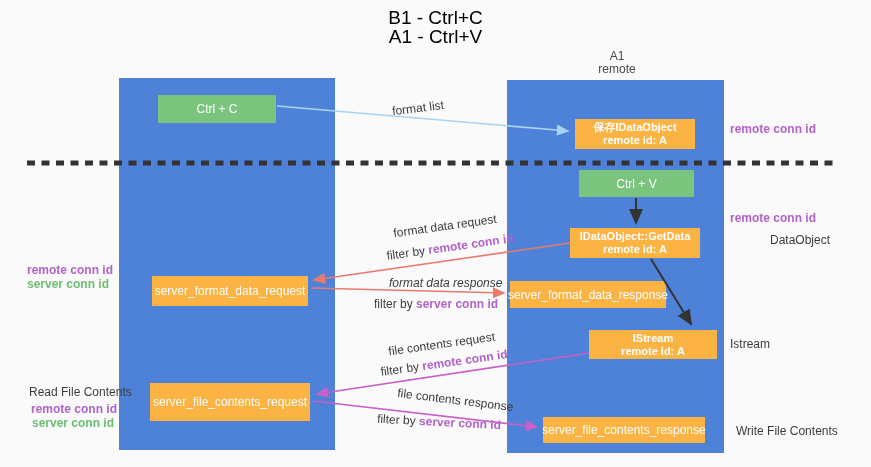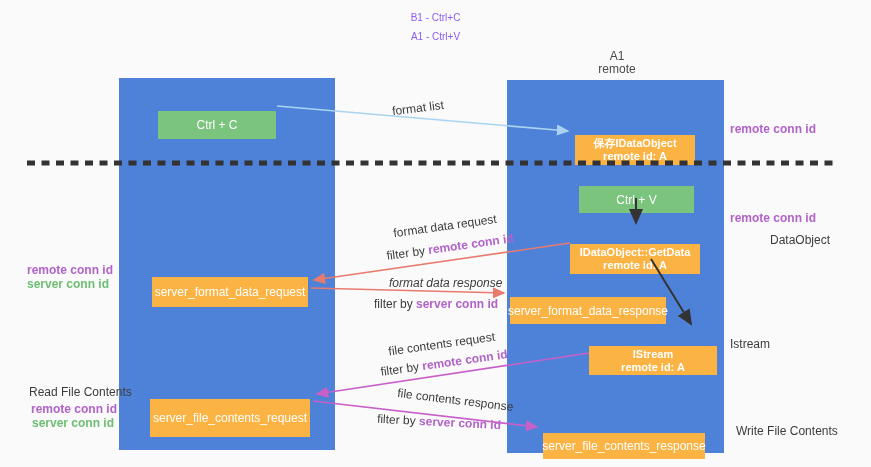--- a/index.html
+++ b/index.html
@@ -7,31 +7,31 @@
     position:relative;
     width:871px;height:467px;
     background:#fafafa;
     font-family:"Liberation Sans", sans-serif;
     overflow:hidden;
     color:#3c3c3c;
   }
   .abs{position:absolute;}
   .title{
     left:0;right:0;top:8px;text-align:center;
-    font-size:10px;line-height:19px;color:#8b5cf6;
+    font-size:19px;line-height:19px;color:#000000;
   }
   .col-header{
     text-align:center;font-size:12px;line-height:13px;color:#4a4a4a;
   }
   .column{
     background:#4e82d8;
   }
   .box{
     display:flex;flex-direction:column;align-items:center;justify-content:center;
-    color:#fff;text-align:center;margin-top:16px;
+    color:#fff;text-align:center;
   }
   .box.green{background:#7ac47e;font-size:12px;}
   .box.orange{background:#fbb344;font-size:12px;}
   .box .l2{font-size:11px;line-height:13px;font-weight:bold;}
   .side-label{font-size:12px;line-height:14px;white-space:nowrap;}
   .purple{color:#b163c8;font-weight:bold;}
   .greenlbl{color:#6cbf72;font-weight:bold;}
   .dark{color:#3c3c3c;}
   .flow-label{
     font-size:12px;white-space:nowrap;color:#3c3c3c;
@@ -67,21 +67,21 @@
 
   <div class="abs box green" style="left:579px;top:170px;width:115px;height:27px;">
     <div>Ctrl + V</div>
   </div>
 
   <div class="abs box orange" style="left:570px;top:228px;width:130px;height:30px;">
     <div class="l2">IDataObject::GetData</div>
     <div class="l2">remote id: A</div>
   </div>
 
-  <div class="abs box orange" style="left:152px;top:261px;width:156px;height:30px;">
+  <div class="abs box orange" style="left:152px;top:276px;width:156px;height:30px;">
     <div>server_format_data_request</div>
   </div>
 
   <div class="abs box orange" style="left:510px;top:281px;width:156px;height:27px;">
     <div>server_format_data_response</div>
   </div>
 
   <div class="abs box orange" style="left:589px;top:330px;width:128px;height:29px;">
     <div class="l2">IStream</div>
     <div class="l2">remote id: A</div>

